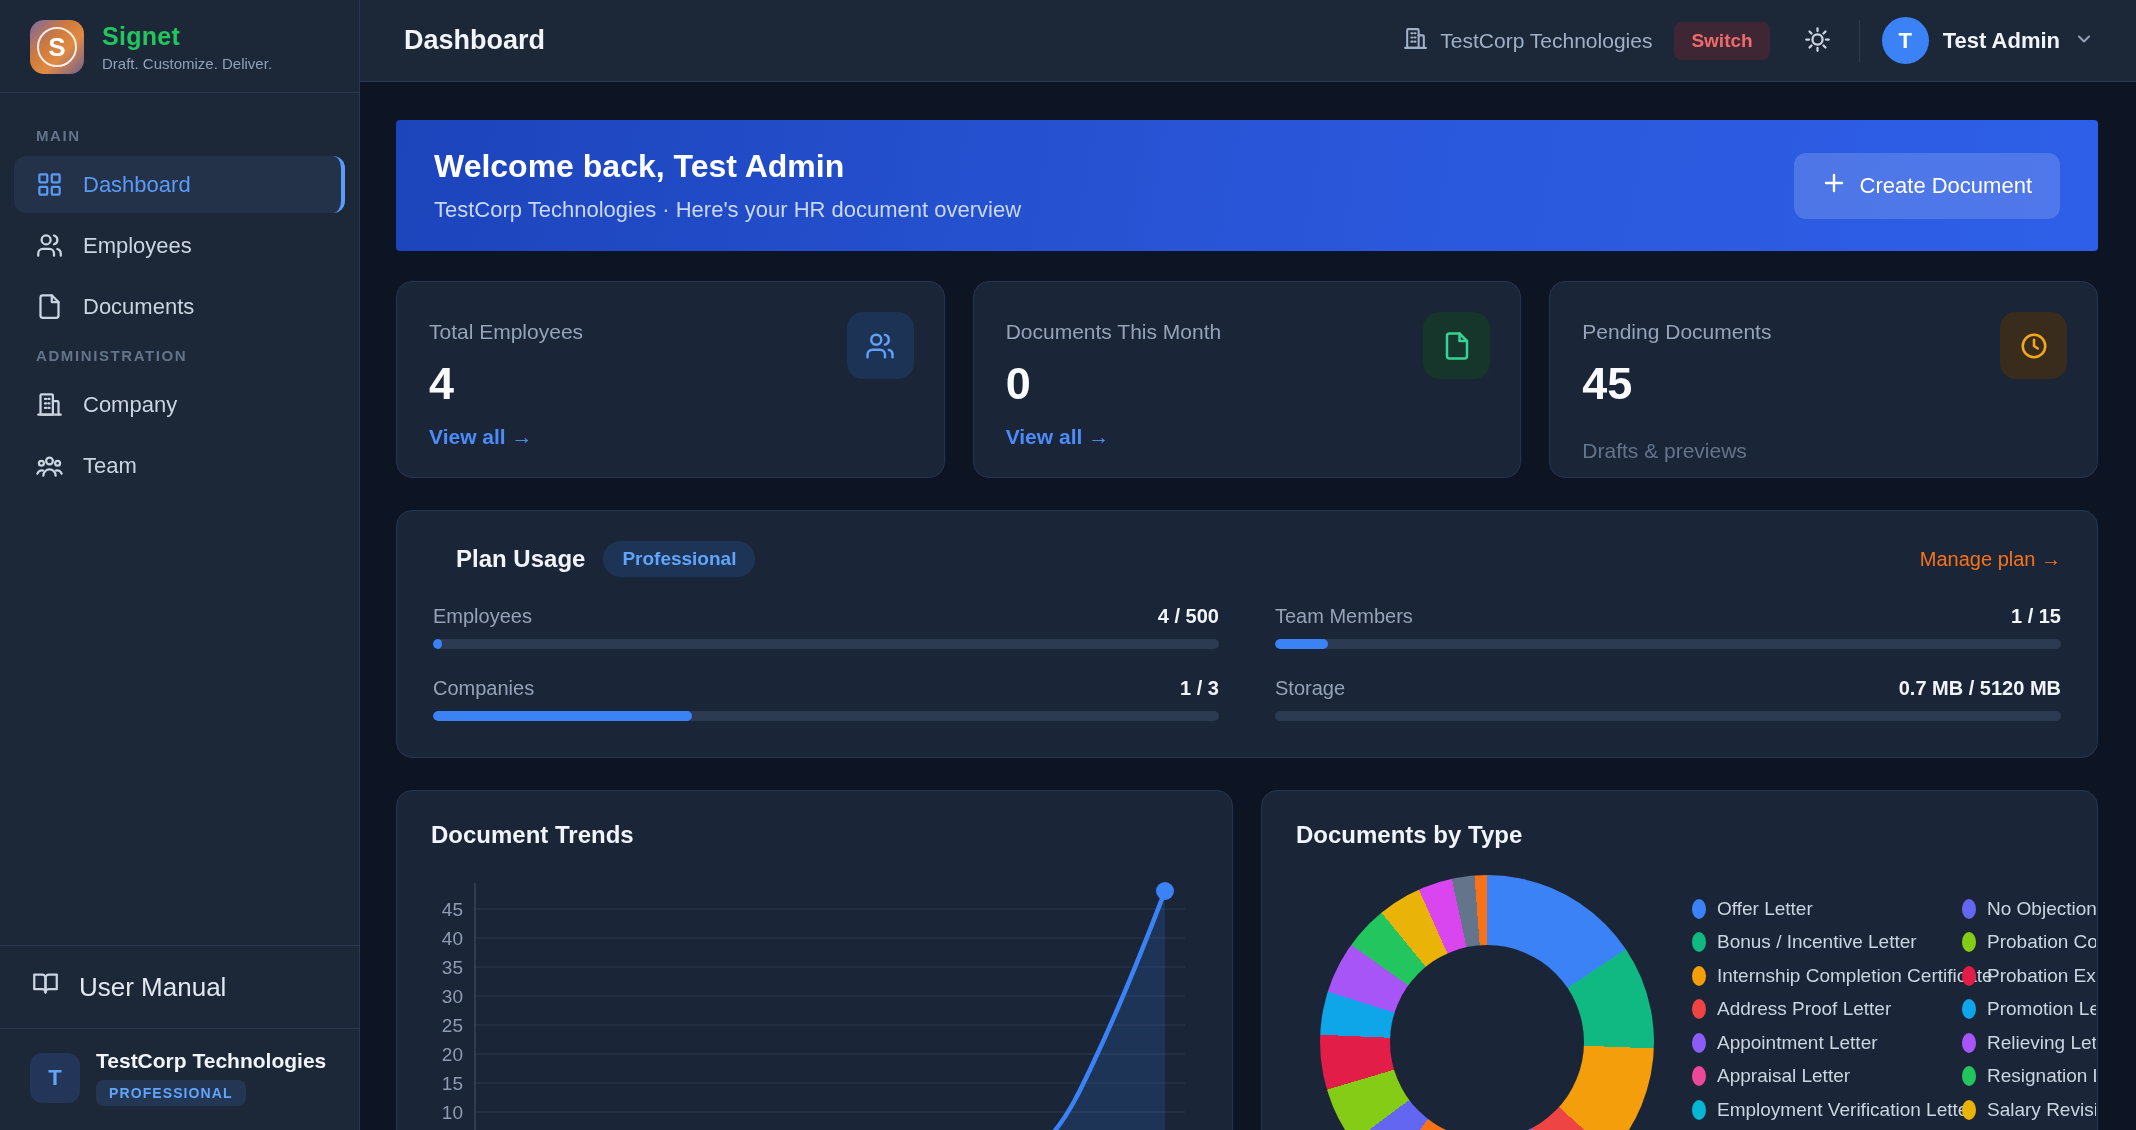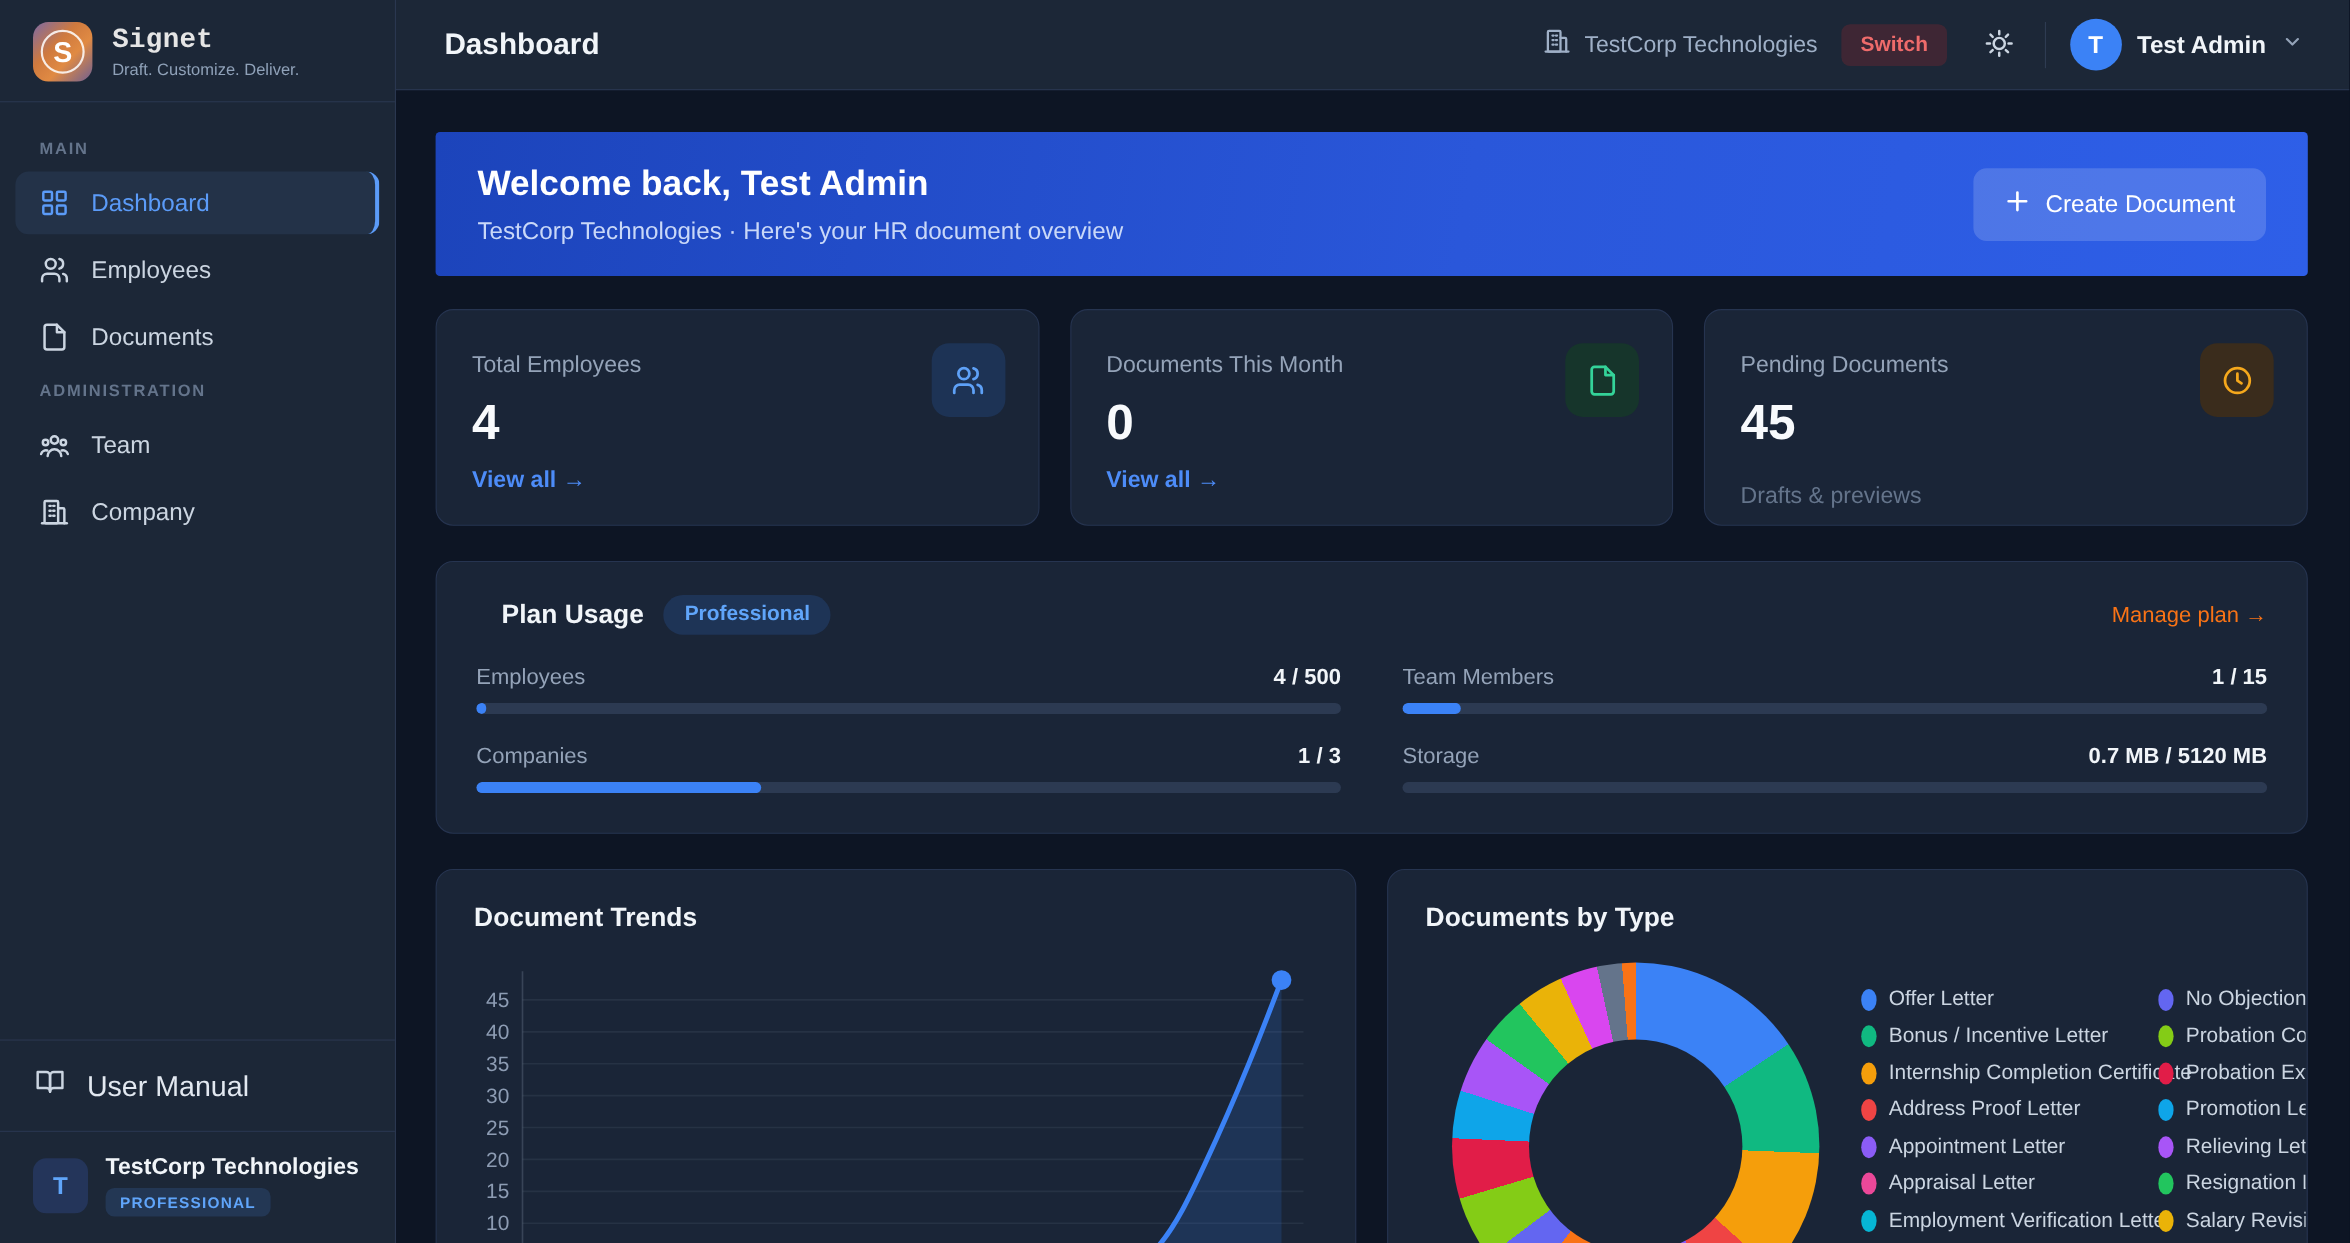--- a/index.html
+++ b/index.html
@@ -17,21 +17,21 @@
     display:flex; flex-direction:column;
   }
   .logo-row { display:flex; align-items:center; gap:18px; padding:20px 30px 18px; border-bottom:1px solid #2a3750; }
   .logo-box {
     width:54px; height:54px; border-radius:14px; position:relative;
     background:linear-gradient(135deg,#7c6aa6 0%,#cf7a3e 38%,#e08a43 62%,#6e5f93 100%);
     display:flex; align-items:center; justify-content:center;
   }
   .logo-box::before { content:""; position:absolute; width:36px; height:36px; border-radius:50%; border:2.5px solid rgba(255,255,255,.85); }
   .logo-letter { color:#fff; font-size:26px; font-weight:700; position:relative; }
-  .logo-title { font-size:25px; font-weight:800; color:#e5e5e5; letter-spacing:.3px;font-family:Liberation Mono, monospace; }
+  .logo-title { font-size:25px; font-weight:800; color:#22c55e; letter-spacing:.3px; }
   .logo-tagline { font-size:15px; color:#8fa1b8; margin-top:4px; }
   .nav { padding:22px 14px 0; flex:1; }
   .nav-section-label { font-size:15px; font-weight:700; letter-spacing:1.6px; color:#64748b; margin:12px 22px 12px; }
   .nav-item {
     display:flex; align-items:center; gap:20px; padding:15px 22px; margin-bottom:4px;
     border-radius:12px; color:#cbd5e1; font-size:22px; cursor:pointer;
   }
   .nav-item svg { width:27px; height:27px; flex:none; }
   .nav-item.active { background:#233248; color:#5b9bf8; border-right:4.5px solid #5b9bf8; }
   .side-footer { margin-top:auto; }
@@ -147,40 +147,40 @@
               <path d="M14 2H6a2 2 0 0 0-2 2v16a2 2 0 0 0 2 2h12a2 2 0 0 0 2-2V8z"></path>
               <path d="M14 2v6h6"></path>
             </svg>
           </span>
           <span>Documents</span>
         </div>
         <div class="nav-section-label">ADMINISTRATION</div>
         <div class="nav-item">
           <span style="display:flex">
             <svg viewBox="0 0 24 24" fill="none" stroke="currentColor" stroke-width="2" stroke-linecap="round" stroke-linejoin="round">
+              <rect x="4" y="3" width="11" height="18" rx="1"></rect>
+              <path d="M15 9h4a1 1 0 0 1 1 1v11"></path>
+              <path d="M8 7h1M11 7h1M8 11h1M11 11h1M8 15h1M11 15h1"></path>
+              <path d="M2 21h20"></path>
+            </svg>
+          </span>
+          <span>Company</span>
+        </div>
+        <div class="nav-item">
+          <span style="display:flex">
+            <svg viewBox="0 0 24 24" fill="none" stroke="currentColor" stroke-width="2" stroke-linecap="round" stroke-linejoin="round">
               <circle cx="12" cy="8" r="3"></circle>
               <path d="M6.5 21a5.5 5.5 0 0 1 11 0"></path>
               <circle cx="4.8" cy="10" r="2.2"></circle>
               <circle cx="19.2" cy="10" r="2.2"></circle>
               <path d="M1.2 19.3a4.1 4.1 0 0 1 5-2.8"></path>
               <path d="M17.8 16.5a4.1 4.1 0 0 1 5 2.8"></path>
             </svg>
           </span>
           <span>Team</span>
-        </div>
-        <div class="nav-item">
-          <span style="display:flex">
-            <svg viewBox="0 0 24 24" fill="none" stroke="currentColor" stroke-width="2" stroke-linecap="round" stroke-linejoin="round">
-              <rect x="4" y="3" width="11" height="18" rx="1"></rect>
-              <path d="M15 9h4a1 1 0 0 1 1 1v11"></path>
-              <path d="M8 7h1M11 7h1M8 11h1M11 11h1M8 15h1M11 15h1"></path>
-              <path d="M2 21h20"></path>
-            </svg>
-          </span>
-          <span>Company</span>
         </div>
       </nav>
     <div class="side-footer">
       <div class="manual-row">
         <span><svg viewBox="0 0 24 24" fill="none" stroke="currentColor" stroke-width="2" stroke-linecap="round" stroke-linejoin="round">
               <path d="M2 4h7a3 3 0 0 1 3 3v13a3 3 0 0 0-3-3H2z"></path>
               <path d="M22 4h-7a3 3 0 0 0-3 3v13a3 3 0 0 1 3-3h7z"></path>
             </svg></span>
         <span>User Manual</span>
       </div>

